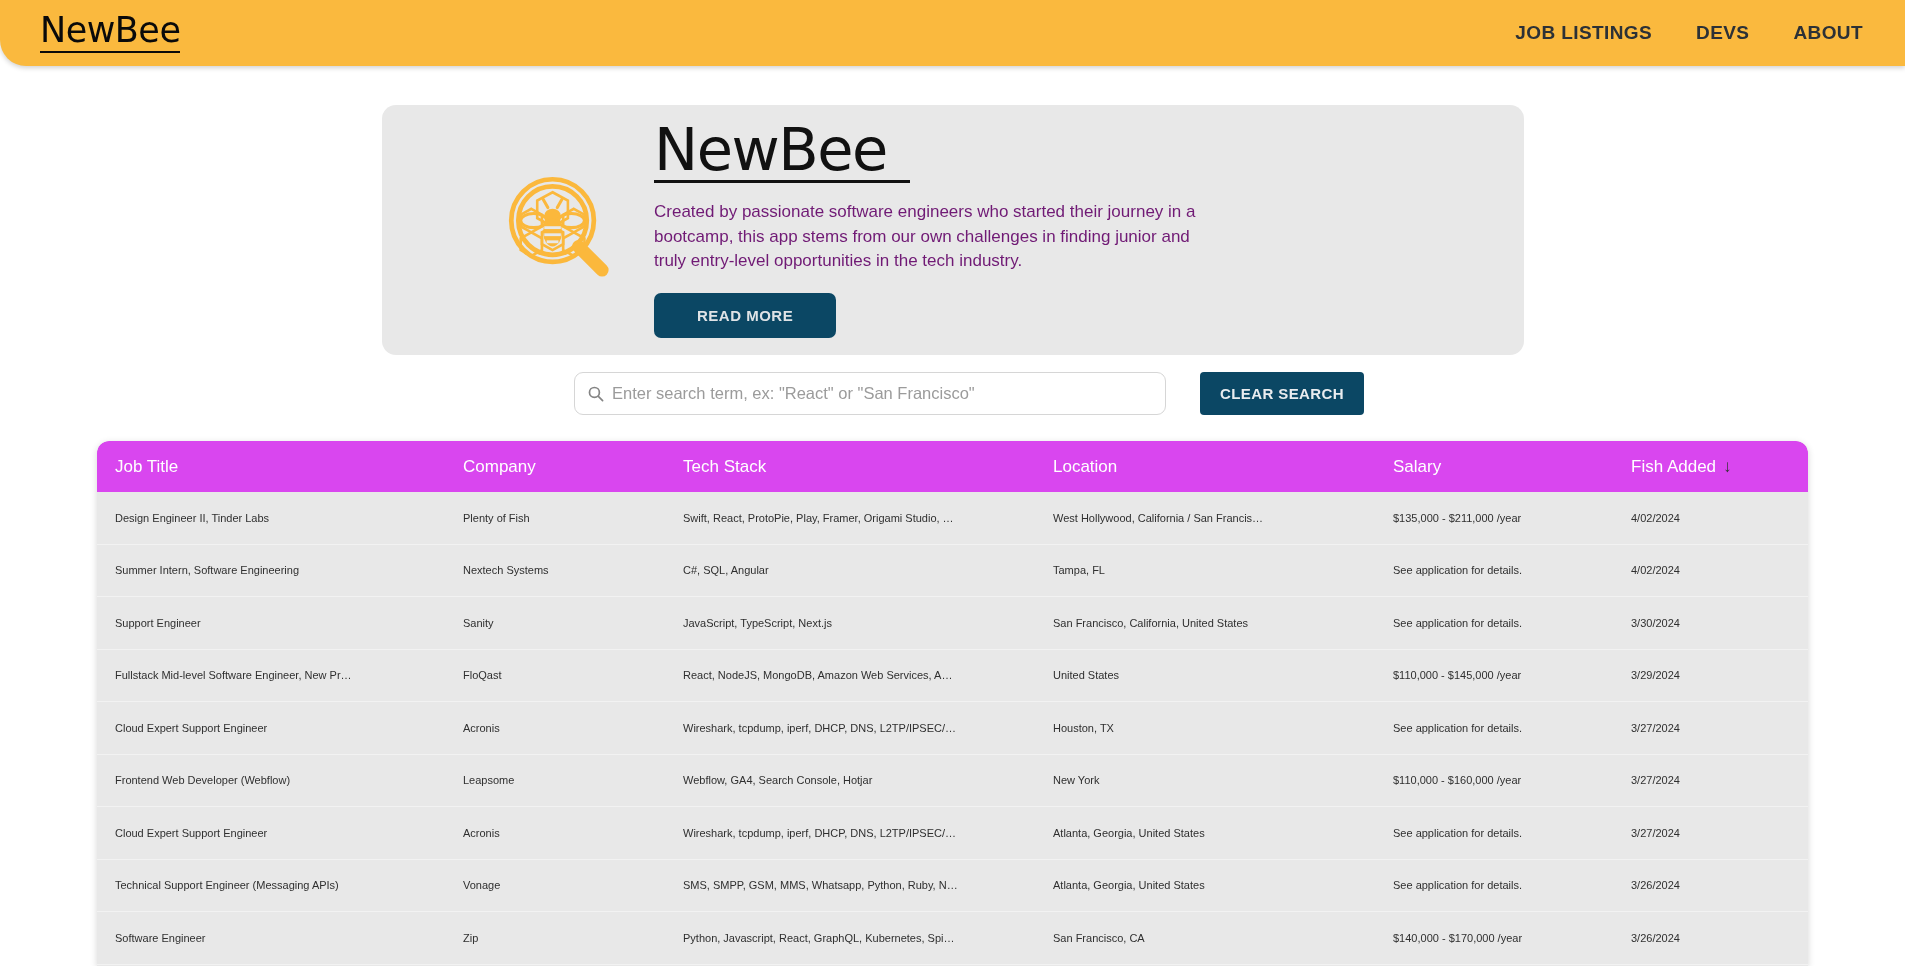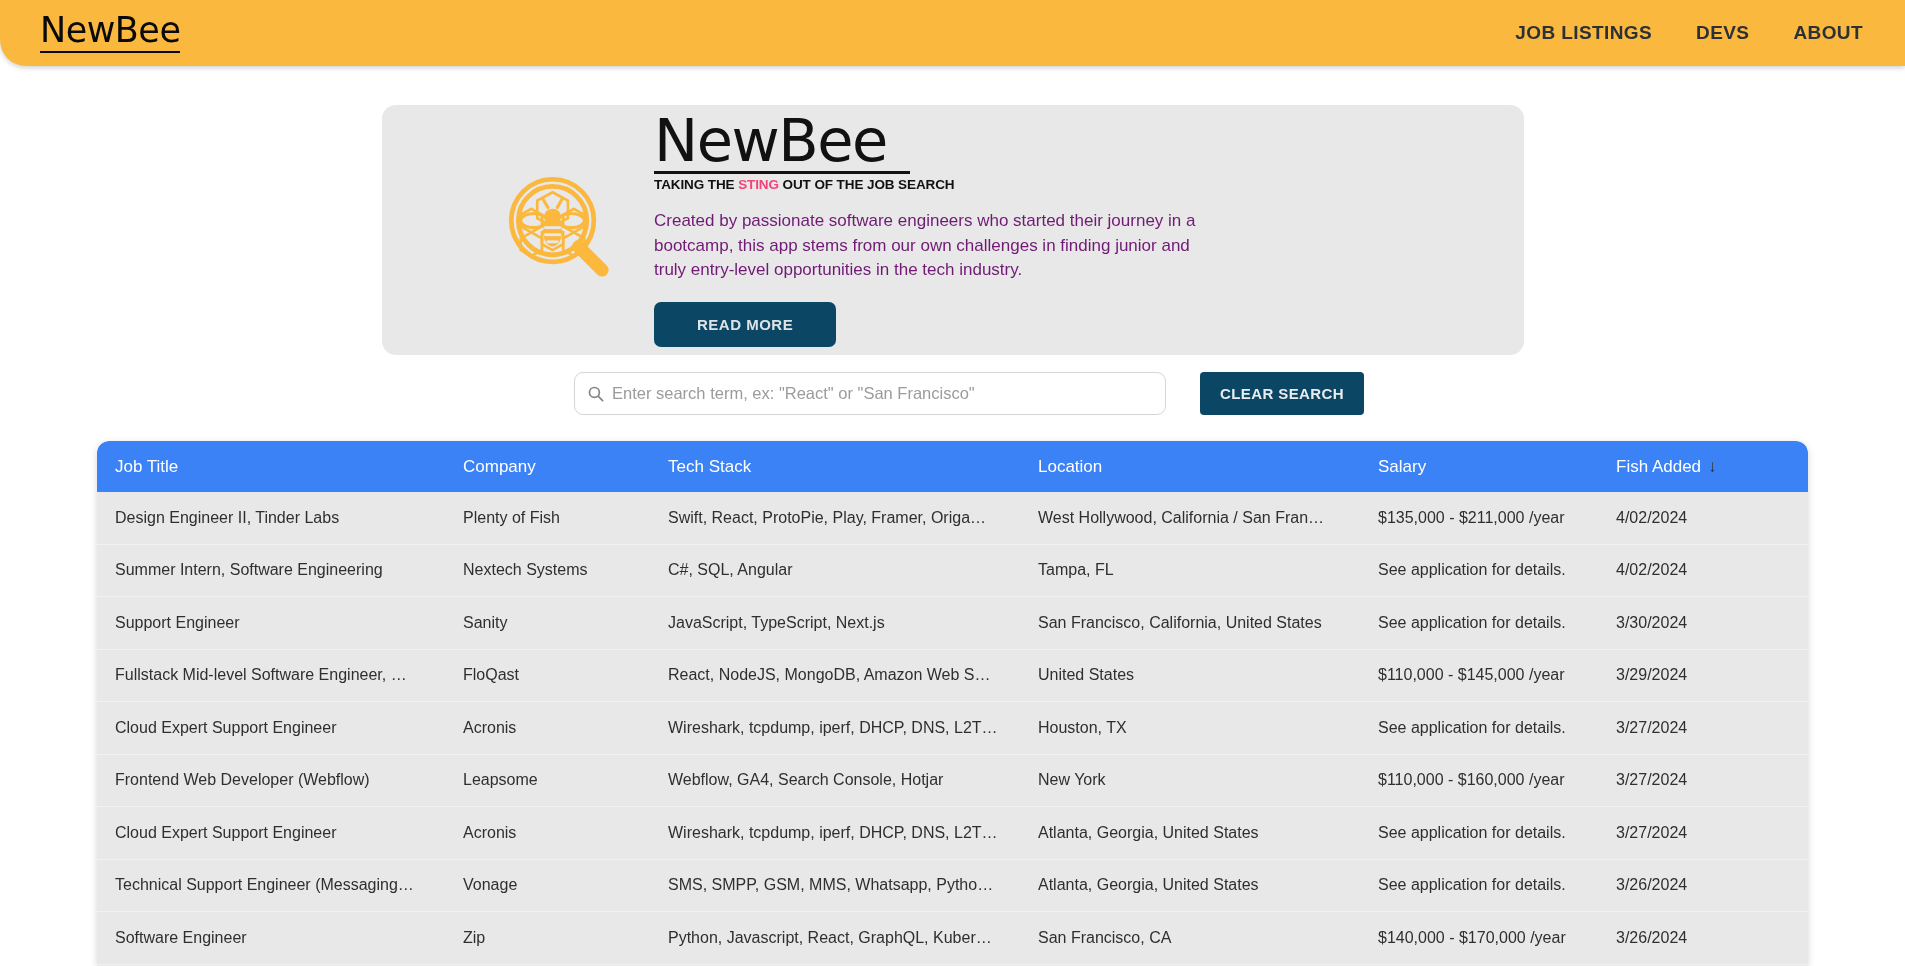--- a/index.html
+++ b/index.html
@@ -172,21 +172,21 @@
     width: 1711px;
     height: 525px;
     background: #e8e8e8;
     border-top-left-radius: 12px;
     border-top-right-radius: 12px;
     box-shadow: 0 2px 7px rgba(0,0,0,0.16);
     overflow: hidden;
   }
   .table-head {
     height: 51px;
-    background: #3b82f6;
+    background: #d946ef;
     display: flex;
     align-items: center;
     border-top-left-radius: 12px;
     border-top-right-radius: 12px;
   }
   .table-head .cell {
     color: #ffffff;
     font-size: 17px;
     font-weight: 400;
     cursor: pointer;
@@ -206,31 +206,31 @@
   .table-body::-webkit-scrollbar-thumb { background: #b0b0b0; border-radius: 6px; }
 
   .row {
     height: 52.5px;
     display: flex;
     align-items: center;
     border-bottom: 1px solid #f2f2f2;
     cursor: pointer;
   }
   .row .cell {
-    font-size: 16px;
+    font-size: 11px;
     color: #2f2f2f;
     white-space: nowrap;
     overflow: hidden;
     text-overflow: ellipsis;
   }
 
   
   .c-title    { width: 300px; padding-left: 0; margin-left: 18px; }
   .c-company  { width: 165px; margin-left: 48px; }
-  .c-stack    { width: 330px; margin-left: 40px; }
+  .c-stack    { width: 330px; margin-left: 55px; }
   .c-location { width: 290px; margin-left: 40px; }
   .c-salary   { width: 210px; margin-left: 50px; }
   .c-date     { width: 155px; margin-left: 28px; }
 </style>
 </head>
 <body>
 
 <div class="navbar">
   <div class="brand">NewBee</div>
   <nav class="nav-links">
@@ -271,21 +271,20 @@
         <line x1="35" y1="48" x2="49" y2="48"></line>
         <line x1="35" y1="54" x2="49" y2="54"></line>
         <line x1="37" y1="60" x2="47" y2="60"></line>
       </g>
     </svg>
   </div>
 
   <div class="hero-right">
     <div class="wordmark">NewBee</div>
     <div class="tagline-rule"></div>
-    <div class="tagline"><span>TAKING THE </span><span class="sting">STING</span><span> OUT OF THE JOB SEARCH</span></div>
     <p class="hero-desc">Created by passionate software engineers who started their journey in a bootcamp, this app stems from our own challenges in finding junior and truly entry-level opportunities in the tech industry.</p>
     <button class="read-more-btn">READ MORE</button>
   </div>
 </div>
 
 <div class="search-row">
   <div class="search-box">
     <svg class="search-icon" viewBox="0 0 24 24" fill="none" stroke="#555" stroke-width="2.4">
       <circle cx="10.5" cy="10.5" r="7"></circle>
       <line x1="16" y1="16" x2="22" y2="22" stroke-linecap="round"></line>

